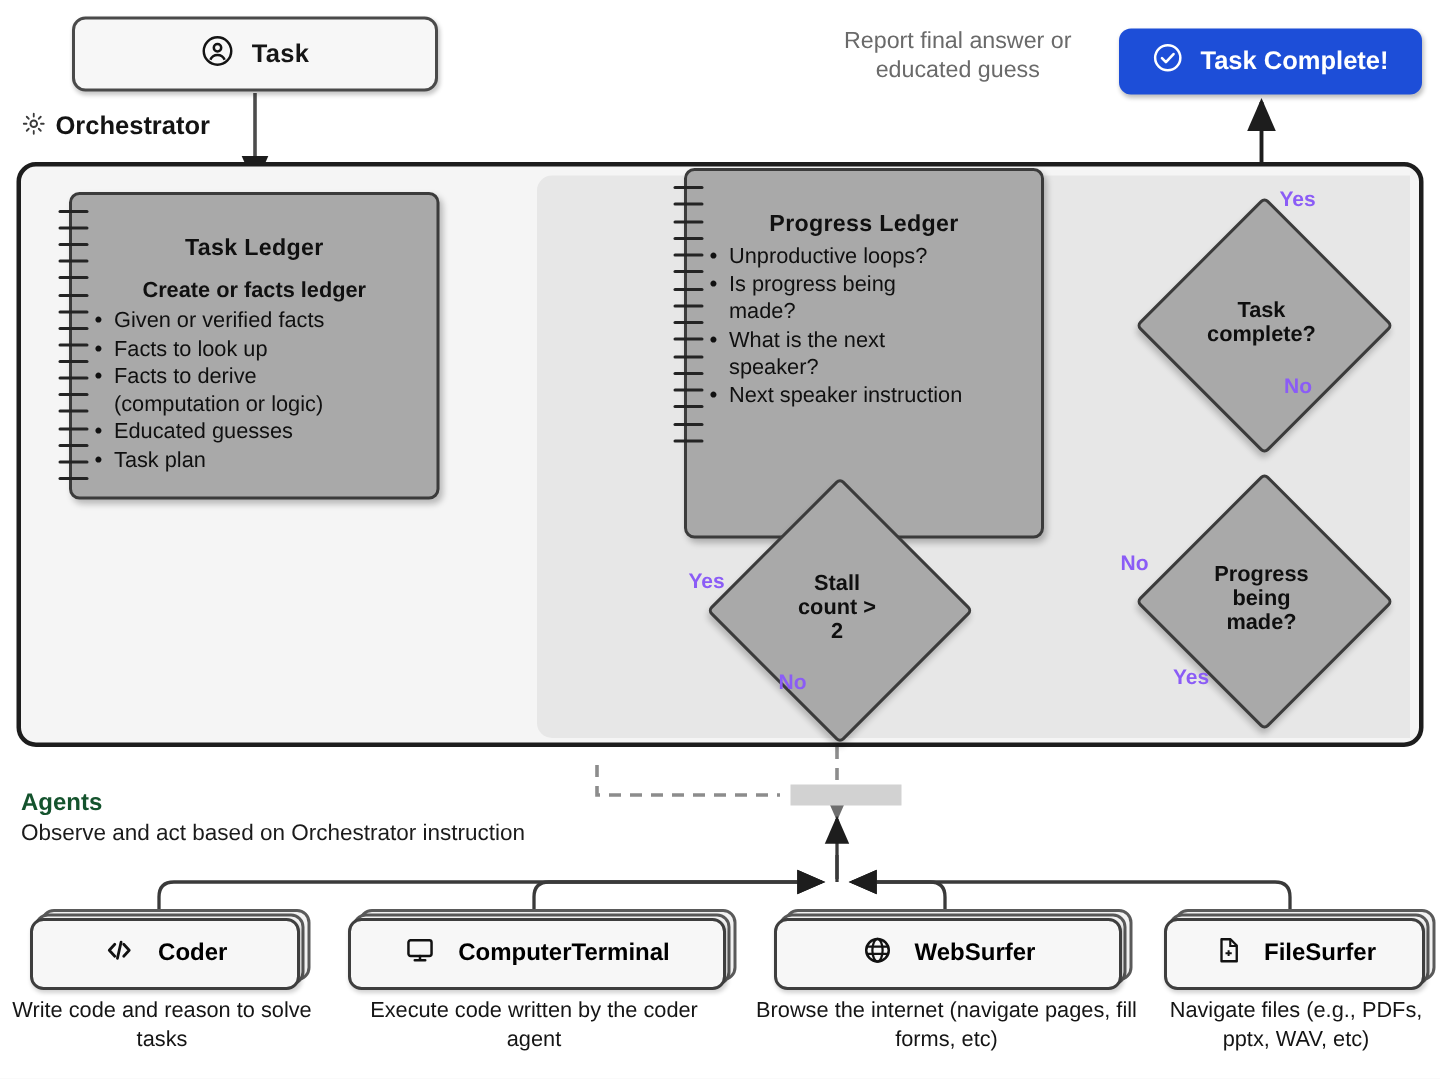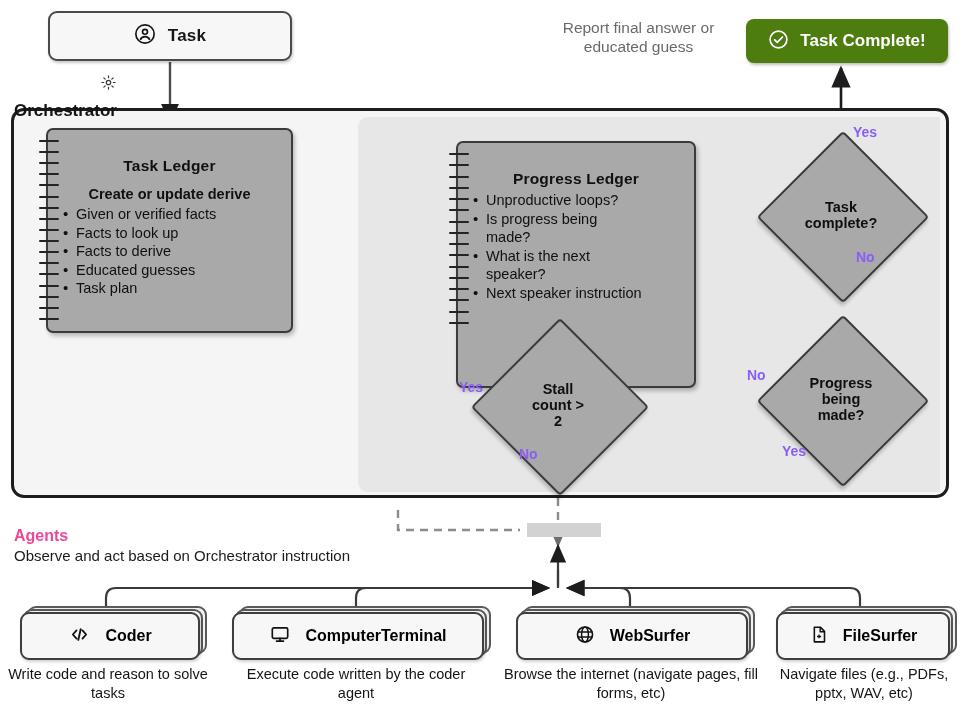--- a/index.html
+++ b/index.html
@@ -20,21 +20,21 @@
     left:48px;top:11px;width:244px;height:50px;
     background:#f7f7f7;border:2px solid #4a4a4a;border-radius:9px;
     display:flex;align-items:center;justify-content:center;gap:12px;
     box-shadow:1px 2px 3px rgba(0,0,0,.22);
   }
   .task-box .lbl{font-size:17px;font-weight:bold;color:#161616;letter-spacing:.2px;}
 
   
   .orch-label{
     left:14px;top:74px;height:22px;
-    display:flex;align-items:flex-end;gap:6px;flex-direction:column;
+    display:flex;align-items:flex-start;gap:6px;
   }
   .orch-label .txt{font-size:17px;font-weight:bold;color:#141414;}
 
   
   .orch-box{
     left:11px;top:108px;width:938px;height:390px;
     background:#f5f5f5;border:3px solid #1d1d1d;border-radius:13px;
   }
   
   .orch-inner{
@@ -62,21 +62,21 @@
   .ledger li{
     font-size:14.5px;font-weight:normal;line-height:17.5px;
     position:relative;margin-bottom:1px;
   }
   .ledger li:before{
     content:"\2022";position:absolute;left:-13px;top:-1px;font-size:15px;
   }
   .ledger li.cont:before{content:"";}
 
   .ledger-task{left:46px;top:128px;width:247px;height:205px;}
-  .ledger-prog{left:456px;top:141px;width:240px;height:247px;}
+  .ledger-prog{left:456px;top:112px;width:240px;height:247px;}
 
   
   .spiral{position:absolute;left:-9px;top:8px;width:20px;bottom:8px;}
   .spiral i{
     position:absolute;left:0;width:20px;height:2px;background:#242424;
     border-radius:1px;display:block;
   }
 
   
   .diamond{
@@ -91,36 +91,36 @@
     text-align:center;font-weight:bold;font-size:14.5px;color:#0f0f0f;
     line-height:16px;pointer-events:none;
   }
   .d-taskcomplete{left:782px;top:156px;width:118px;height:118px;}
   .d-progress{left:782px;top:340px;width:118px;height:118px;}
   .d-stall{left:497px;top:344px;width:122px;height:122px;}
 
   
   .task-complete{
     left:746px;top:19px;width:202px;height:44px;
-    background:#4d7c0f;border-radius:8px;
+    background:#1d4ed8;border-radius:8px;
     display:flex;align-items:center;justify-content:center;gap:11px;
     box-shadow:1px 2px 3px rgba(0,0,0,.25);
   }
   .task-complete .lbl{color:#ffffff;font-size:17px;font-weight:bold;}
 
   .report-note{
     left:536px;top:18px;width:205px;
     text-align:center;font-size:15.5px;color:#6a6a6a;line-height:19px;
   }
 
   
   .elabel{font-size:14px;font-weight:bold;color:#8b5cf6;}
 
   
-  .agents-title{left:14px;top:527px;font-size:16px;font-weight:bold;color:#ec4899;}
+  .agents-title{left:14px;top:527px;font-size:16px;font-weight:bold;color:#14532d;}
   .agents-sub{left:14px;top:547px;font-size:15px;color:#1b1b1b;}
 
   .agent-card-wrap{position:absolute;}
   .agent-card-shadow{
     position:absolute;left:7px;top:-6px;width:100%;height:44px;
     background:#f2f2f2;border:2px solid #5a5a5a;border-radius:9px;
   }
   .agent-card-shadow2{
     position:absolute;left:3px;top:-3px;width:100%;height:44px;
     background:#f4f4f4;border:2px solid #585858;border-radius:9px;
@@ -225,25 +225,26 @@
         <i style="top: 102.059px;"></i>
         <i style="top: 113.176px;"></i>
         <i style="top: 124.294px;"></i>
         <i style="top: 135.412px;"></i>
         <i style="top: 146.529px;"></i>
         <i style="top: 157.647px;"></i>
         <i style="top: 168.765px;"></i>
         <i style="top: 179.882px;"></i>
       </div>
     <div class="title">Task Ledger</div>
-    <div class="sub">Create or update derive</div>
+    <div class="sub">Create or facts ledger</div>
     <ul>
       <li>Given or verified facts</li>
       <li>Facts to look up</li>
       <li>Facts to derive</li>
+      <li class="cont">(computation or logic)</li>
       <li>Educated guesses</li>
       <li>Task plan</li>
     </ul>
   </div>
 
   <div class="abs ledger ledger-prog">
     <div class="spiral">
         <i style="top: 2px;"></i>
         <i style="top: 13.25px;"></i>
         <i style="top: 24.5px;"></i>

